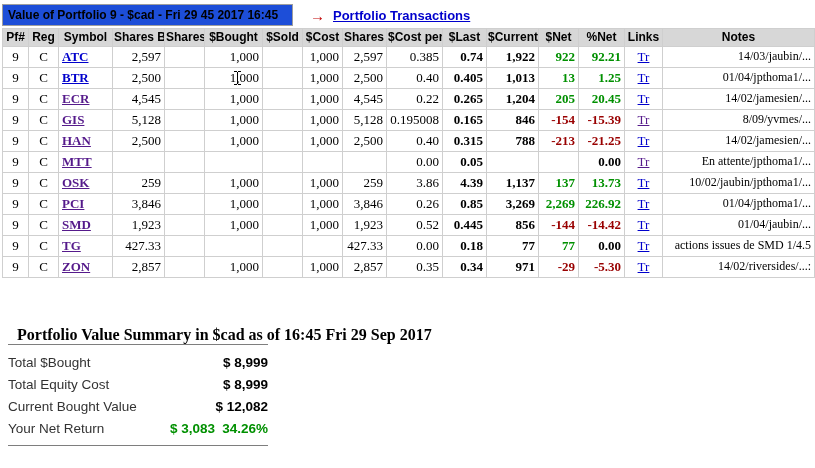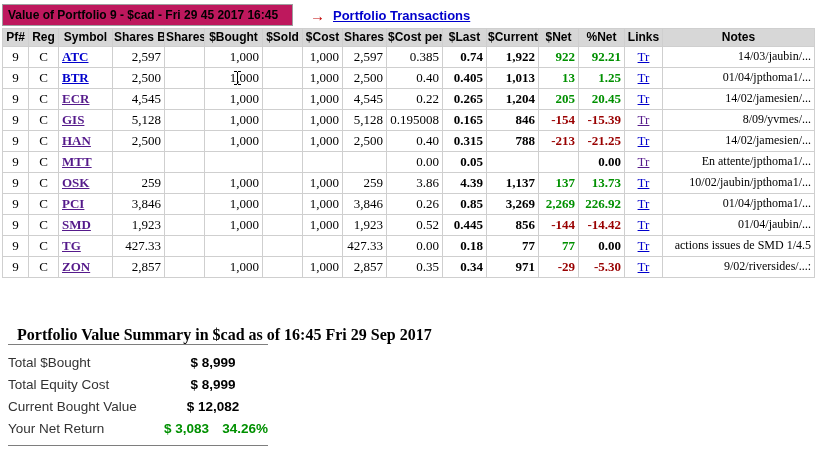--- a/index.html
+++ b/index.html
@@ -1,21 +1,21 @@
 <!DOCTYPE html>
 <html><head>
 <meta charset="utf-8">
 <style>
   html,body{margin:0;padding:0;background:#fff;}
   body{width:815px;height:468px;position:relative;overflow:hidden;
        font-family:"Liberation Sans",sans-serif;-webkit-font-smoothing:antialiased;}
 
   
   .titlebar{position:absolute;left:2px;top:4px;width:284px;height:20px;
-    background:#be185d;border:1px solid #9e9e9e;
+    background:#1d4ed8;border:1px solid #9e9e9e;
     font-size:12px;font-weight:bold;color:#000;
     line-height:20px;padding-left:5px;white-space:nowrap;overflow:hidden;}
   .headlink{position:absolute;left:310px;top:5px;height:20px;line-height:20px;white-space:nowrap;}
   .arrow{color:#c00000;font-size:15px;font-weight:bold;vertical-align:middle;margin-right:8px;}
   .translink{font-size:13px;font-weight:bold;color:#0000cc;text-decoration:underline;}
 
   
   table.port{position:absolute;left:2px;top:28px;width:812px;
     border-collapse:collapse;table-layout:fixed;
     font-family:"Liberation Serif",serif;font-size:13px;color:#000;}
@@ -42,21 +42,21 @@
   .ibeam .b{position:absolute;left:1px;bottom:0;width:3px;height:1px;background:#000;box-shadow:4px 0 0 #000;}
 
   
   .summary-heading{position:absolute;left:5px;top:314px;margin:12px;
     font-family:"Liberation Serif",serif;font-size:16px;font-weight:bold;color:#000;}
   table.summary{position:absolute;left:8px;top:344px;width:260px;
     border-collapse:collapse;table-layout:fixed;
     font-size:13.5px;color:#333;
     border-top:1px solid #7e7e7e;border-bottom:1px solid #7e7e7e;}
   table.summary td{height:22px;padding:0;white-space:nowrap;}
-  table.summary td.val{font-weight:bold;color:#000;text-align:center;}
+  table.summary td.val{font-weight:bold;color:#000;text-align:right;}
   table.summary td.val.green,table.summary td.pct.green{color:#009000;}
   table.summary td.pct{font-weight:bold;text-align:right;}
   table.summary tr:first-child td{padding-top:6px;}
   table.summary tr:last-child td{padding-bottom:6px;}
 </style>
 </head>
 <body>
 
 <div class="titlebar">
   <span>Value of Portfolio 9 - $cad - Fri 29 45 2017 16:45</span>
@@ -294,21 +294,21 @@
         <td class="r">1,000</td>
         <td class="r"></td>
         <td class="r">1,000</td>
         <td class="r">2,857</td>
         <td class="r">0.35</td>
         <td class="r b">0.34</td>
         <td class="r b">971</td>
         <td class="r b red">-29</td>
         <td class="r b red">-5.30</td>
         <td class="c"><a href="#" class="trlink">Tr</a></td>
-        <td class="notes">9/02/riversides/...:</td>
+        <td class="notes">14/02/riversides/...:</td>
       </tr>
     </tbody>
 </table>
 
 <div class="ibeam">
   <span class="t"></span>
     <span class="m"></span>
     <span class="b"></span>
 </div>
 

